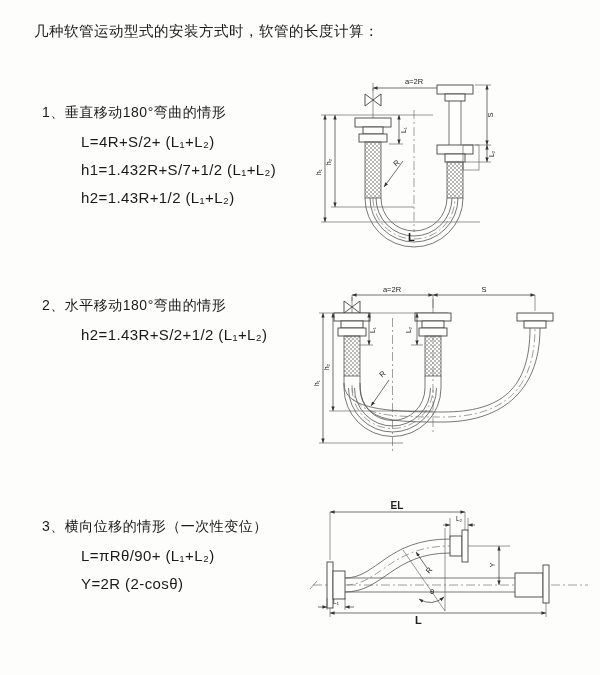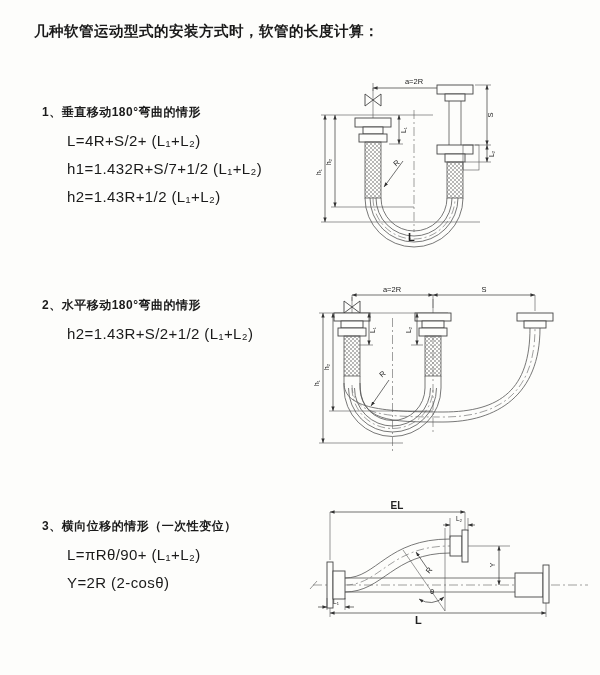--- a/index.html
+++ b/index.html
@@ -6,28 +6,28 @@
   .page{
     position:relative;
     width:600px;height:675px;
     background:#fdfdfb;
     font-family:"Liberation Sans","DejaVu Sans",sans-serif;
     color:#1a1a1a;
     overflow:hidden;
   }
   .title{
     position:absolute;left:34px;top:22px;
-    font-size:14.5px;font-weight:700;letter-spacing:0.5px;
+    font-size:14.5px;font-weight:400;letter-spacing:0.5px;
   }
   .section{position:absolute;left:42px;}
   .sec1{top:104px;}
   .sec2{top:297px;}
   .sec3{top:518px;}
-  .sec-heading{font-size:12px;font-weight:700;letter-spacing:0.5px;}
-  .formulas{margin-left:25px;margin-top:6px;}
+  .sec-heading{font-size:14px;font-weight:400;letter-spacing:0.5px;}
+  .formulas{margin-left:39px;margin-top:6px;}
   .formula{font-size:15px;font-weight:400;line-height:28px;letter-spacing:0.4px;white-space:pre;}
   .diagram{position:absolute;}
   .d1{left:303px;top:72px;}
   .d2{left:313px;top:283px;}
   .d3{left:305px;top:498px;}
   svg{display:block;}
   svg text{fill:#222;font-family:"Liberation Sans","DejaVu Sans",sans-serif;}
   .dimtxt{font-size:7.5px;}
   .dimtxt-sm{font-size:6.5px;}
   .biglbl{font-size:11px;font-weight:700;}

